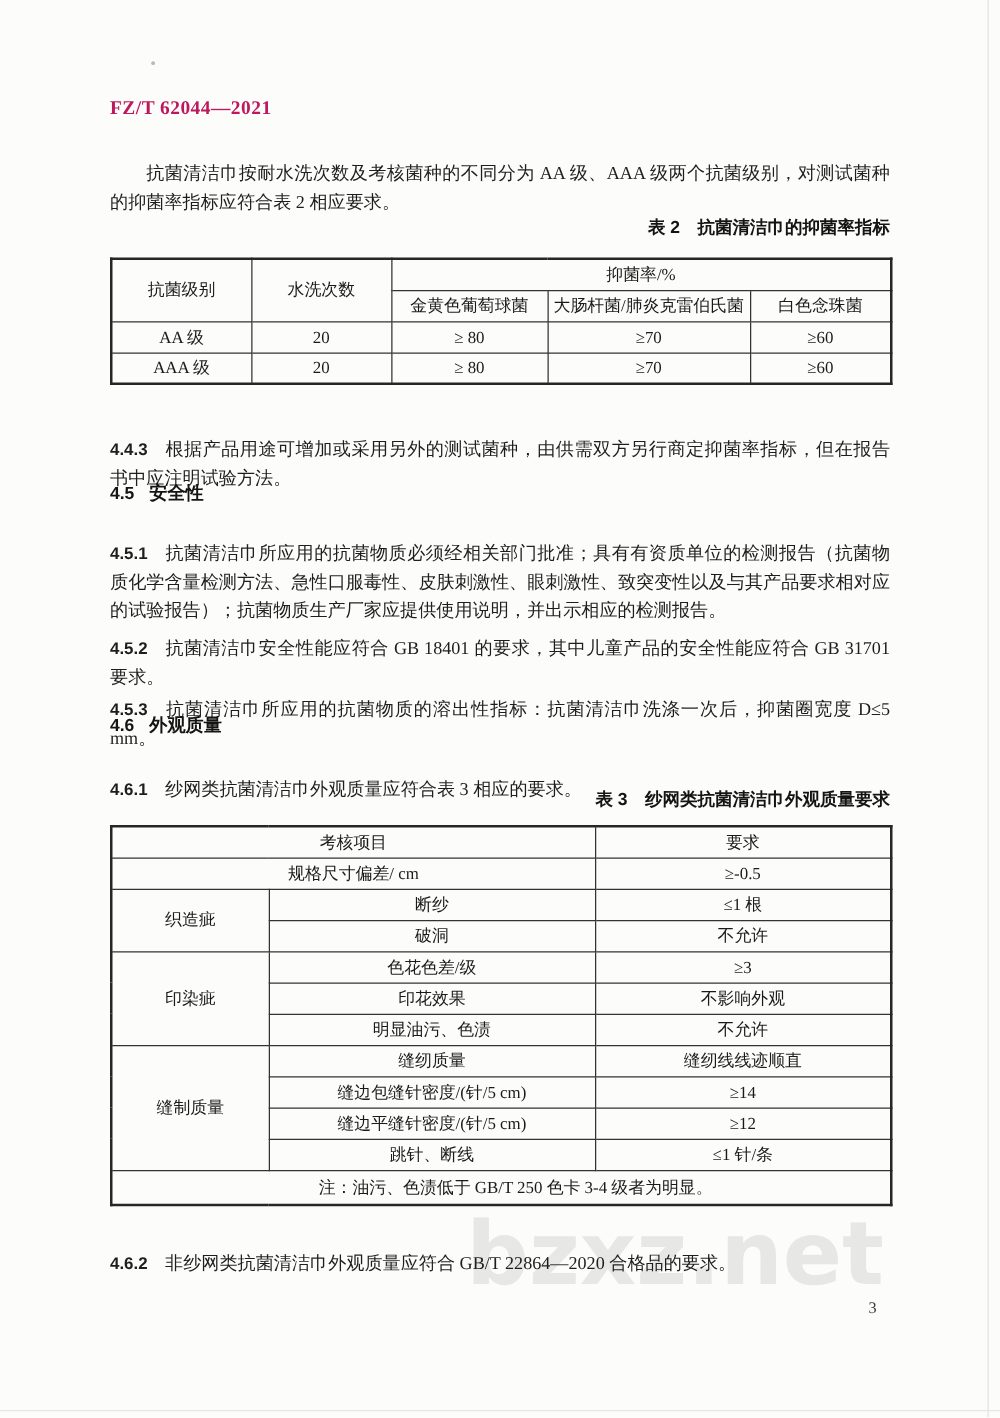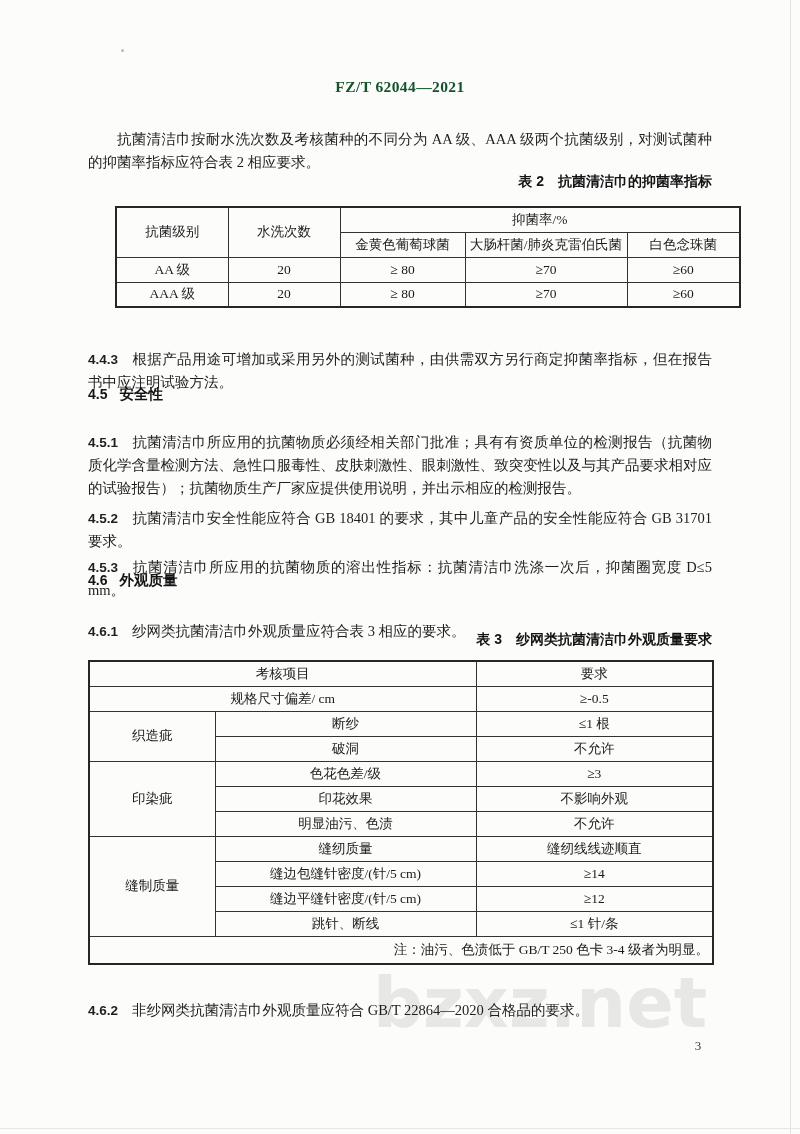--- a/index.html
+++ b/index.html
@@ -7,22 +7,22 @@
   body { background:#ffffff; }
   .page {
     position:relative; width:800px; height:1134px;
     background:#fcfcfb; overflow:hidden;
     font-family:"Liberation Serif","DejaVu Serif",serif;
     color:#1d1d1d;
   }
   .abs { position:absolute; left:88px; width:624px; }
 
   .doc-header {
-    top:78px; text-align:center; font-weight:bold;
-    font-size:15.5px; letter-spacing:0.4px; color:#14532d;
+    top:78px; text-align:left; font-weight:bold;
+    font-size:15.5px; letter-spacing:0.4px; color:#be185d;
   }
   .para { font-size:14.5px; line-height:23px; text-align:justify; color:#1e1e1e;margin-top:19px; }
   .intro { top:109px; text-indent:2em; }
   .clause-num {
     font-family:"Liberation Sans","DejaVu Sans",sans-serif;
     font-weight:bold; font-size:13.5px; margin-right:14px; white-space:nowrap;
   }
   .heading {
     font-family:"Liberation Sans","DejaVu Sans",sans-serif;
     font-weight:bold; font-size:14.5px; color:#141414;
@@ -36,22 +36,22 @@
 
   table.std {
     border-collapse:collapse; width:624px; table-layout:fixed;
     font-size:13.5px; text-align:center; color:#1a1a1a;
     border:2px solid #262626; background:transparent;
   }
   table.std td {
     border:1px solid #333; height:25px; padding:0 3px;
     font-weight:normal; vertical-align:middle;
   }
-  table.std td.note-cell { text-align:right; padding-left:26px; height:28px; }
-  .t2 { top:206px;margin-left:27px; }
+  table.std td.note-cell { text-align:center; padding-left:26px; height:28px; }
+  .t2 { top:206px; }
   .t3 { top:660px; }
 
   .watermark {
     position:absolute; left:373px; top:970px;
     font-family:"DejaVu Sans","Liberation Sans",sans-serif;
     font-weight:bold; font-size:70px; line-height:66px;
     color:#e7e7e6; letter-spacing:0px; white-space:nowrap; z-index:0;
   }
   .page-number {
     position:absolute; left:688px; top:1038px; width:20px;

